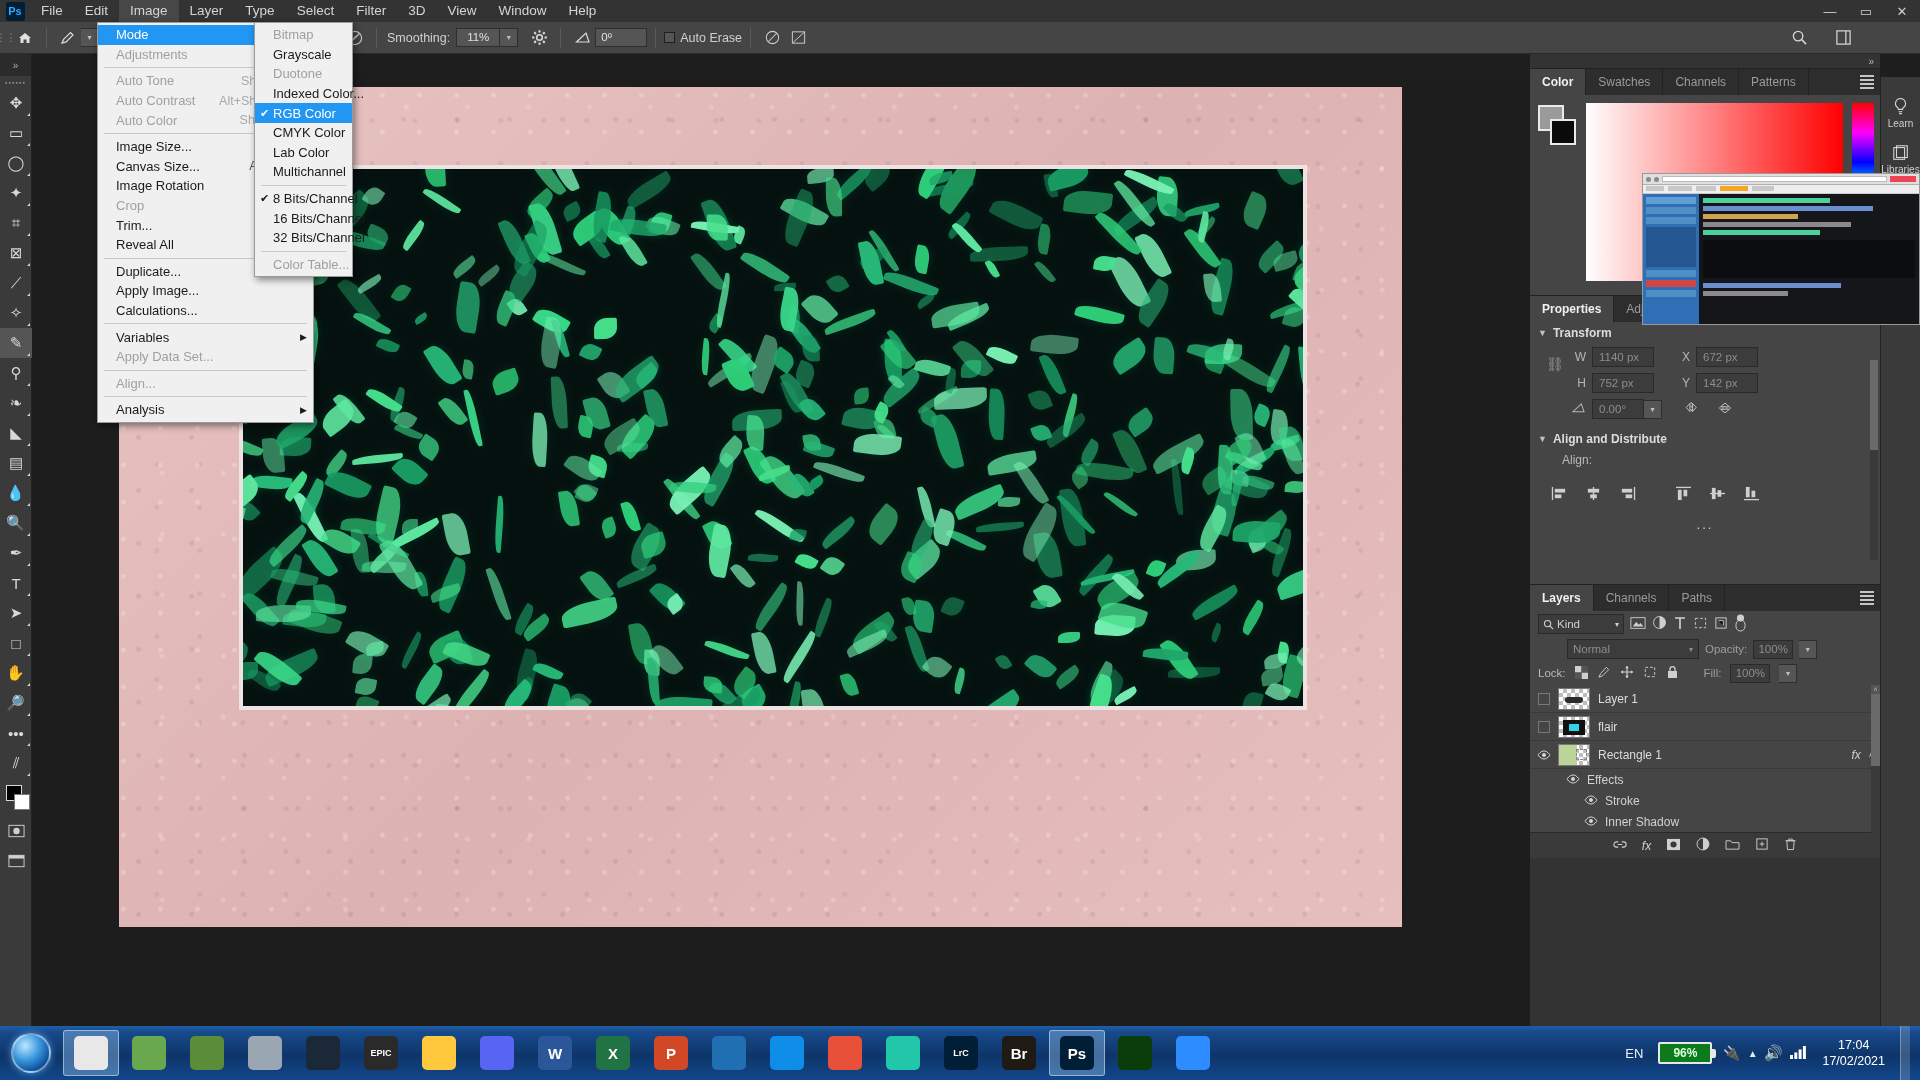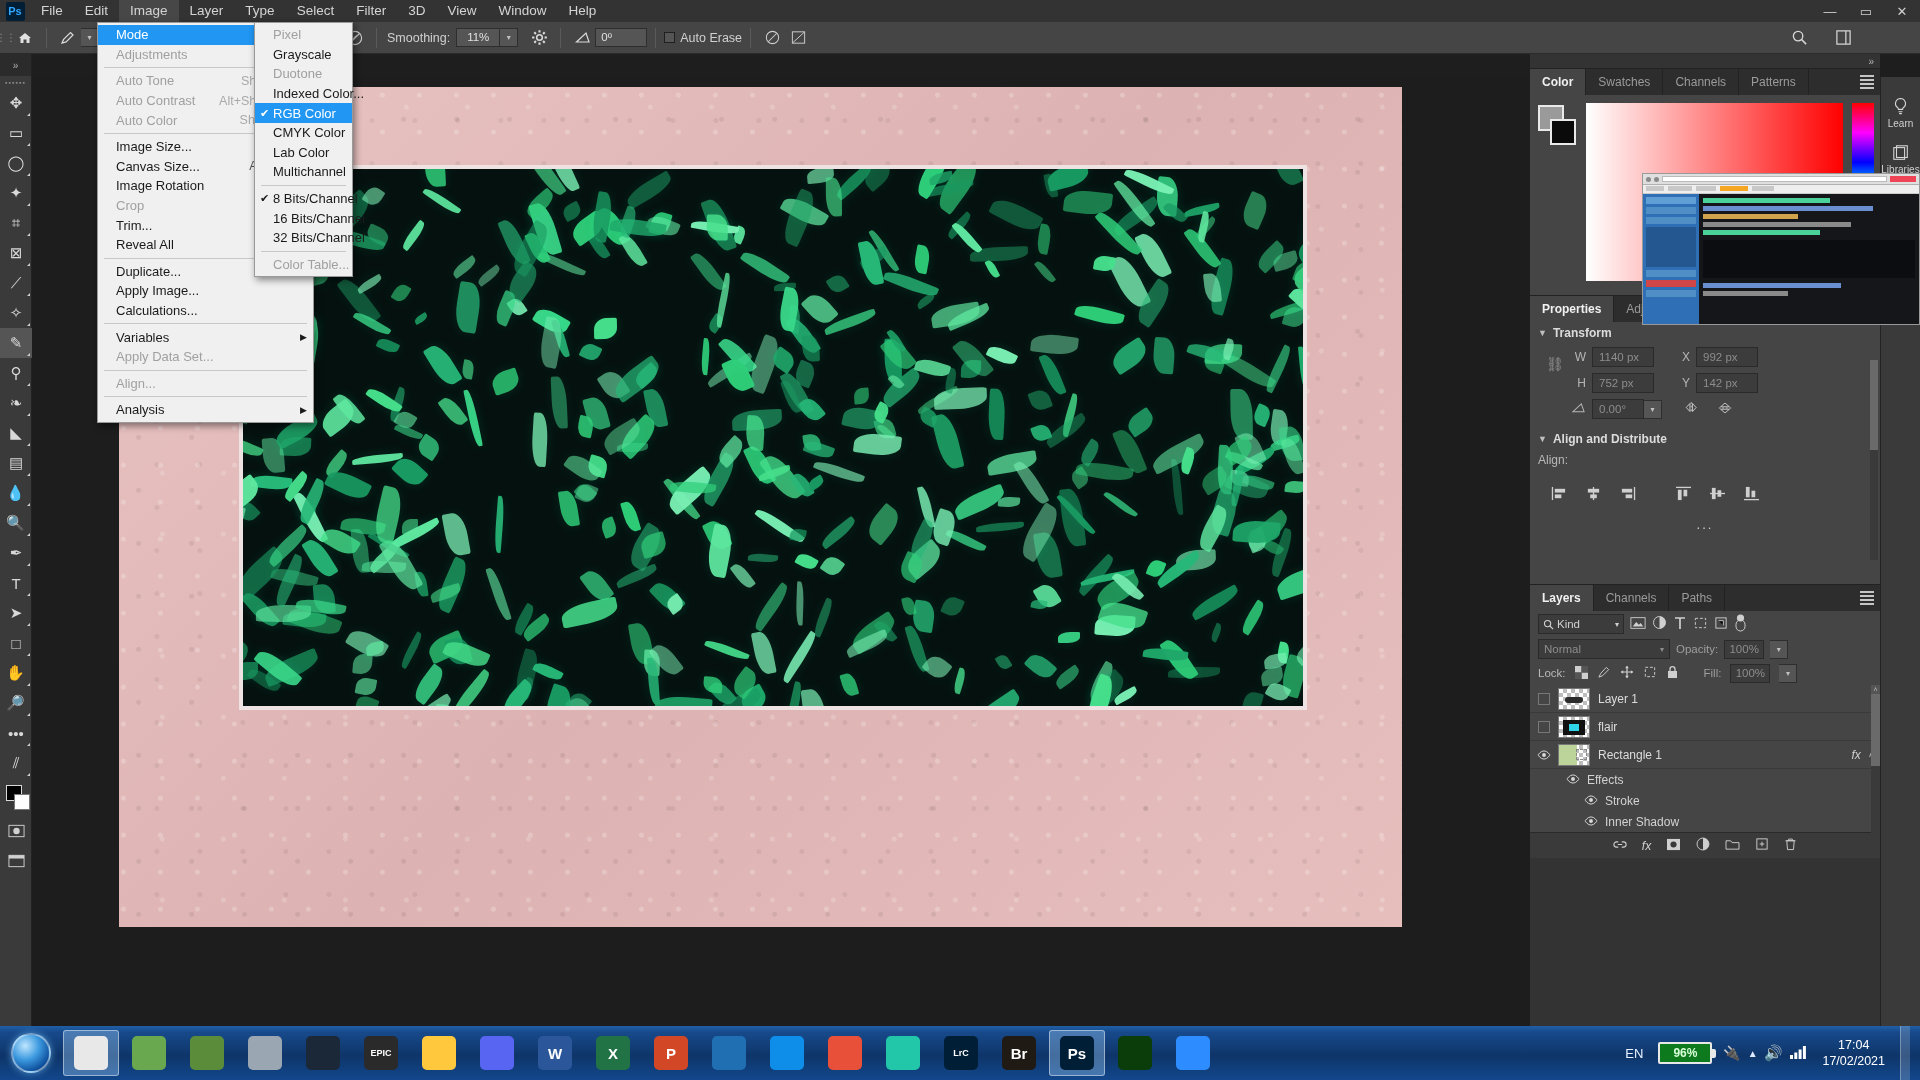--- a/index.html
+++ b/index.html
@@ -154,21 +154,21 @@
   .plab { width:22px; text-align:right; margin-right:6px; color:#b6b6b6; font-size:12px;}
   .pfield { width:62px; height:20px; background:#3c3c3c; border:1px solid #2a2a2a; color:#8d8d8d; font-size:11.5px; line-height:18px; padding-left:6px;}
 
   .aligngrid { display:flex; gap:12px; padding:6px 0 0 18px; }
   .aicon { width:22px;height:20px; display:flex;align-items:center;justify-content:center;}
 
   
   .filterrow{ display:flex; align-items:center; height:26px; padding:0 8px; gap:6px;}
   .kindsel{ width:86px;height:20px;background:#3c3c3c;border:1px solid #2a2a2a; display:flex;align-items:center;padding:0 4px; gap:3px; font-size:11.5px;color:#cfcfcf;}
   .blendrow{ display:flex; align-items:center; height:24px; padding:0 8px; gap:6px;}
-  .blendsel{ width:132px;height:20px;background:#3c3c3c;border:1px solid #2a2a2a;display:flex;align-items:center;justify-content:space-between;padding:0 5px;font-size:11.5px;color:#8d8d8d;}
+  .blendsel{ width:132px;height:20px;background:#3c3c3c;border:1px solid #2a2a2a;display:flex;align-items:center;justify-content:space-between;padding:0 5px;font-size:11.5px;color:#8d8d8d;margin-left:29px;}
   .lockrow{ display:flex; align-items:center; height:24px; padding:0 8px; gap:9px; font-size:11.5px;color:#b8b8b8;}
   .layerrow{ display:flex; align-items:center; height:28px; border-bottom:1px solid #3a3a3a; background:#454545;}
   .layerrow.sel{ background:#5a5a5a; }
   .eyecell{ width:28px; display:flex; align-items:center; justify-content:center;}
   .thumb{ width:32px;height:22px; border:1px solid #777; margin-right:8px;
     background-image:linear-gradient(45deg,#bdbdbd 25%,transparent 25%,transparent 75%,#bdbdbd 75%),
                      linear-gradient(45deg,#bdbdbd 25%,#fff 25%,#fff 75%,#bdbdbd 75%);
     background-size:8px 8px; background-position:0 0,4px 4px; position:relative; overflow:hidden;}
   .lname{ font-size:12px;color:#dcdcdc;}
   .subrow{ display:flex;align-items:center;height:21px; font-size:12px; color:#d2d2d2;}
@@ -905,21 +905,21 @@
 
         <div style="position:relative;">
           <span style="position:absolute;left:16px;top:12px;color:#9c9c9c;font-size:14px;">⛓</span>
           <div style="display:flex;">
             <div class="prow" style="padding-left:34px;">
               <span class="plab">W</span>
               <span class="pfield">1140 px</span>
             </div>
             <div class="prow" style="padding-left:14px;">
               <span class="plab">X</span>
-              <span class="pfield">992 px</span>
+              <span class="pfield">672 px</span>
             </div>
           </div>
           <div style="display:flex;">
             <div class="prow" style="padding-left:34px;">
               <span class="plab">H</span>
               <span class="pfield">752 px</span>
             </div>
             <div class="prow" style="padding-left:14px;">
               <span class="plab">Y</span>
               <span class="pfield">142 px</span>
@@ -947,21 +947,21 @@
                   <path d="M4 10.4 L9 14.5 L14 10.4 Z" fill="none" stroke="#cfcfcf"></path>
                 </svg>
             </span>
           </div>
         </div>
 
         <div class="sec-head" style="margin-top:6px;">
           <span class="tri">▼</span>
           <span>Align and Distribute</span>
         </div>
-        <div style="padding-left:8px;color:#b8b8b8;font-size:12px;margin-top:3px;">Align:</div>
+        <div style="padding-left:32px;color:#b8b8b8;font-size:12px;margin-top:3px;">Align:</div>
         <div class="aligngrid" style="margin-top:10px;">
           <span class="aicon">
               <svg width="17" height="15" viewBox="0 0 18 16">
                 <path d="M1.5 1 v14" stroke="#cfcfcf" stroke-width="1.4"></path>
                 <rect x="4" y="3" width="11" height="4" fill="#cfcfcf"></rect>
                 <rect x="4" y="9" width="7" height="4" fill="#cfcfcf"></rect>
               </svg>
             </span>
           <span class="aicon">
               <svg width="17" height="15" viewBox="0 0 18 16">
@@ -1285,21 +1285,21 @@
         <span>Align...</span>
       </div>
       <div class="msep"></div>
       <div class="mrow">
         <span>Analysis</span>
         <span class="arr">▶</span>
       </div>
     </div>
   <div class="submenu" id="modemenu">
       <div class="mrow dis">
-        <span>Pixel</span>
+        <span>Bitmap</span>
       </div>
       <div class="mrow">
         <span>Grayscale</span>
       </div>
       <div class="mrow dis">
         <span>Duotone</span>
       </div>
       <div class="mrow">
         <span>Indexed Color...</span>
       </div>

